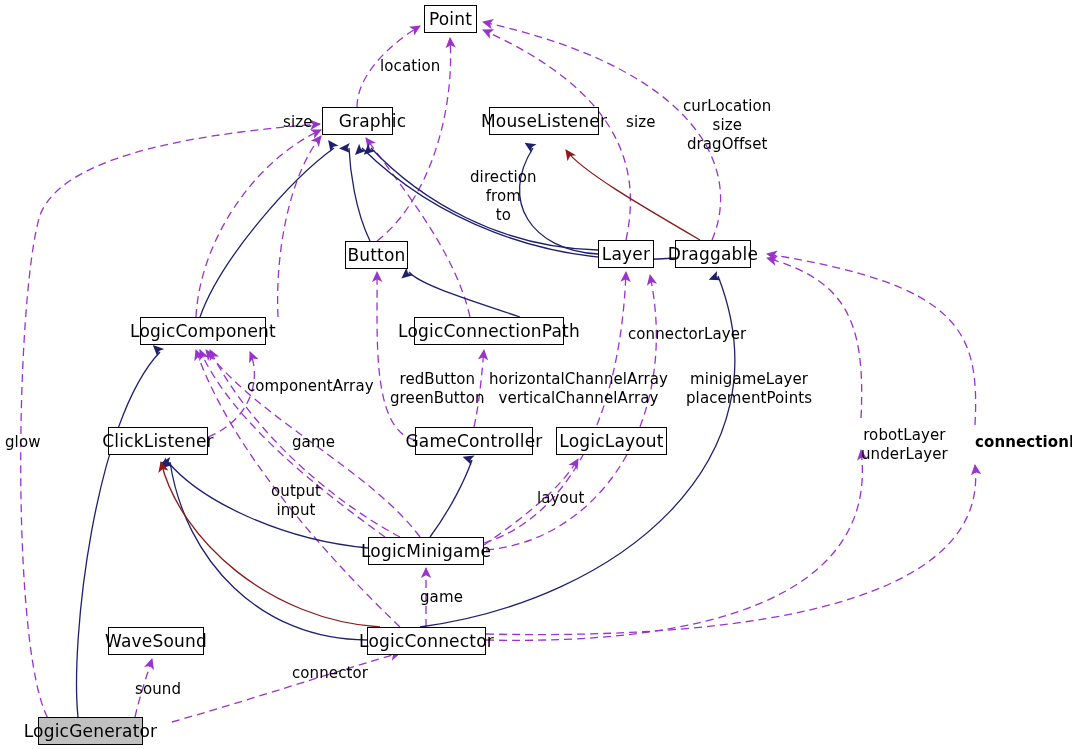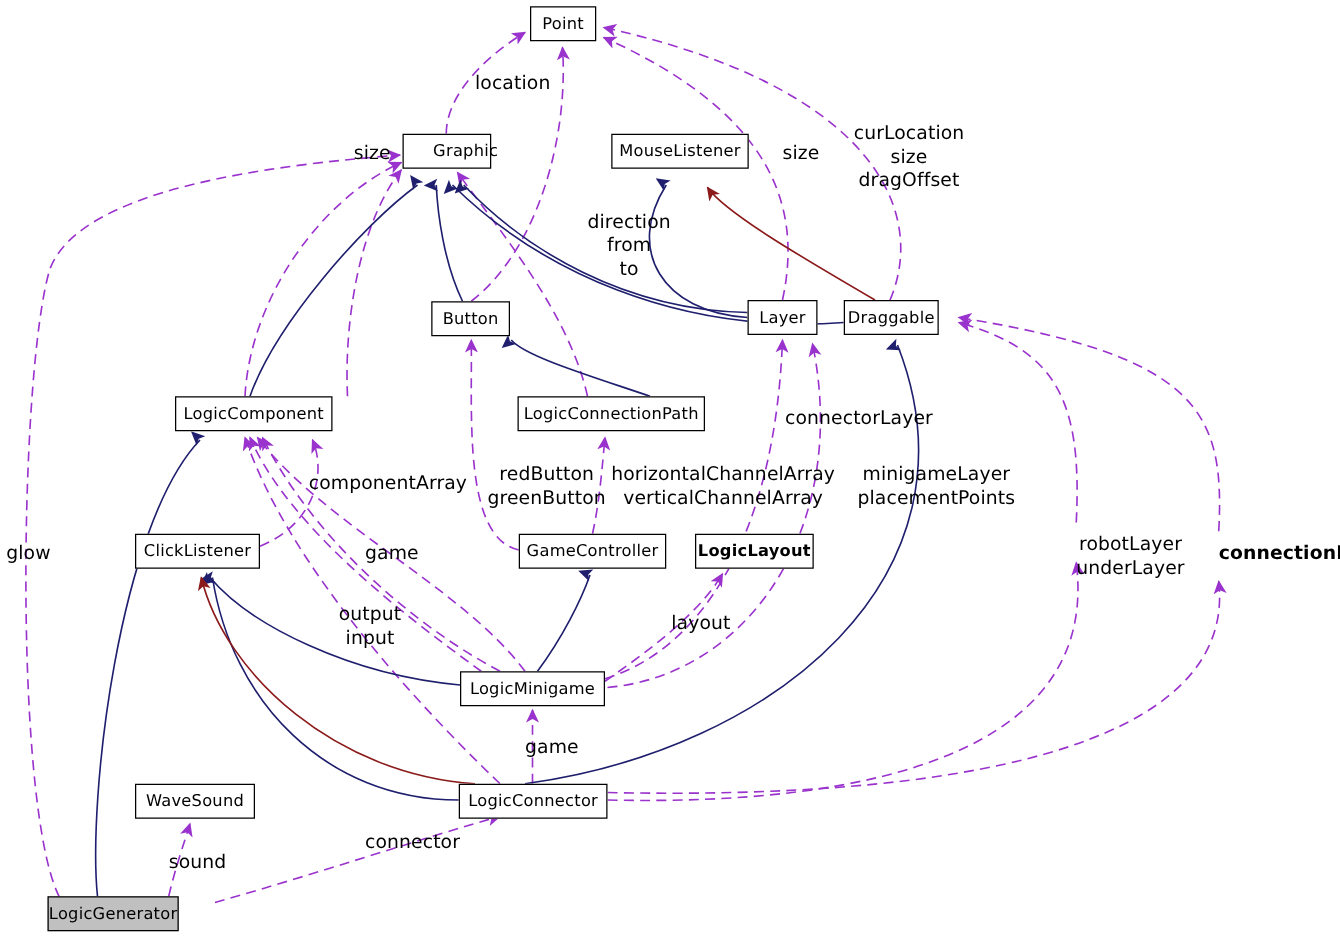--- a/index.html
+++ b/index.html
@@ -21,21 +21,21 @@
     top: 0;
     width: 1072px;
     height: 749px;
   }
   .node {
     position: absolute;
     box-sizing: border-box;
     border: 1px solid #000000;
     background: #ffffff;
     color: #000000;
-    font-size: 13px;
+    font-size: 17px;
     line-height: 1;
     display: flex;
     align-items: center;
     justify-content: center;
     letter-spacing: 0.2px;
     white-space: nowrap;
     z-index: 5;
   }
   .node.highlight {
     background: #c0c0c0;
@@ -161,21 +161,21 @@
       <div class="node" style="left: 424px; top: 5px; width: 53px; height: 28px;">Point</div>
       <div class="node" style="left: 322px; top: 107px; width: 71px; height: 28px; padding-left: 30px;">Graphic</div>
       <div class="node" style="left: 489px; top: 107px; width: 110px; height: 28px;">MouseListener</div>
       <div class="node" style="left: 345px; top: 241px; width: 63px; height: 28px;">Button</div>
       <div class="node" style="left: 598px; top: 240px; width: 56px; height: 28px;">Layer</div>
       <div class="node" style="left: 675px; top: 240px; width: 76px; height: 28px;">Draggable</div>
       <div class="node" style="left: 140px; top: 317px; width: 126px; height: 28px; text-align: right;">LogicComponent</div>
       <div class="node" style="left: 414px; top: 317px; width: 150px; height: 28px;">LogicConnectionPath</div>
       <div class="node" style="left: 108px; top: 427px; width: 100px; height: 28px;">ClickListener</div>
       <div class="node" style="left: 415px; top: 427px; width: 118px; height: 28px;">GameController</div>
-      <div class="node" style="left: 556px; top: 427px; width: 95px; height: 28px; font-weight: bold;">LogicLayout</div>
+      <div class="node" style="left: 556px; top: 427px; width: 111px; height: 28px;">LogicLayout</div>
       <div class="node" style="left: 368px; top: 537px; width: 116px; height: 28px;">LogicMinigame</div>
       <div class="node" style="left: 108px; top: 627px; width: 96px; height: 28px;">WaveSound</div>
       <div class="node" style="left: 367px; top: 627px; width: 119px; height: 28px;">LogicConnector</div>
       <div class="node highlight" style="left: 38px; top: 717px; width: 105px; height: 28px;">LogicGenerator</div>
     </div>
   <div id="labels">
       <div class="edge-label" style="left: 380px; top: 57px;">location</div>
       <div class="edge-label" style="left: 283px; top: 113px;">size</div>
       <div class="edge-label" style="left: 626px; top: 113px;">size</div>
       <div class="edge-label center" style="left: 683px; top: 97px;">curLocation

